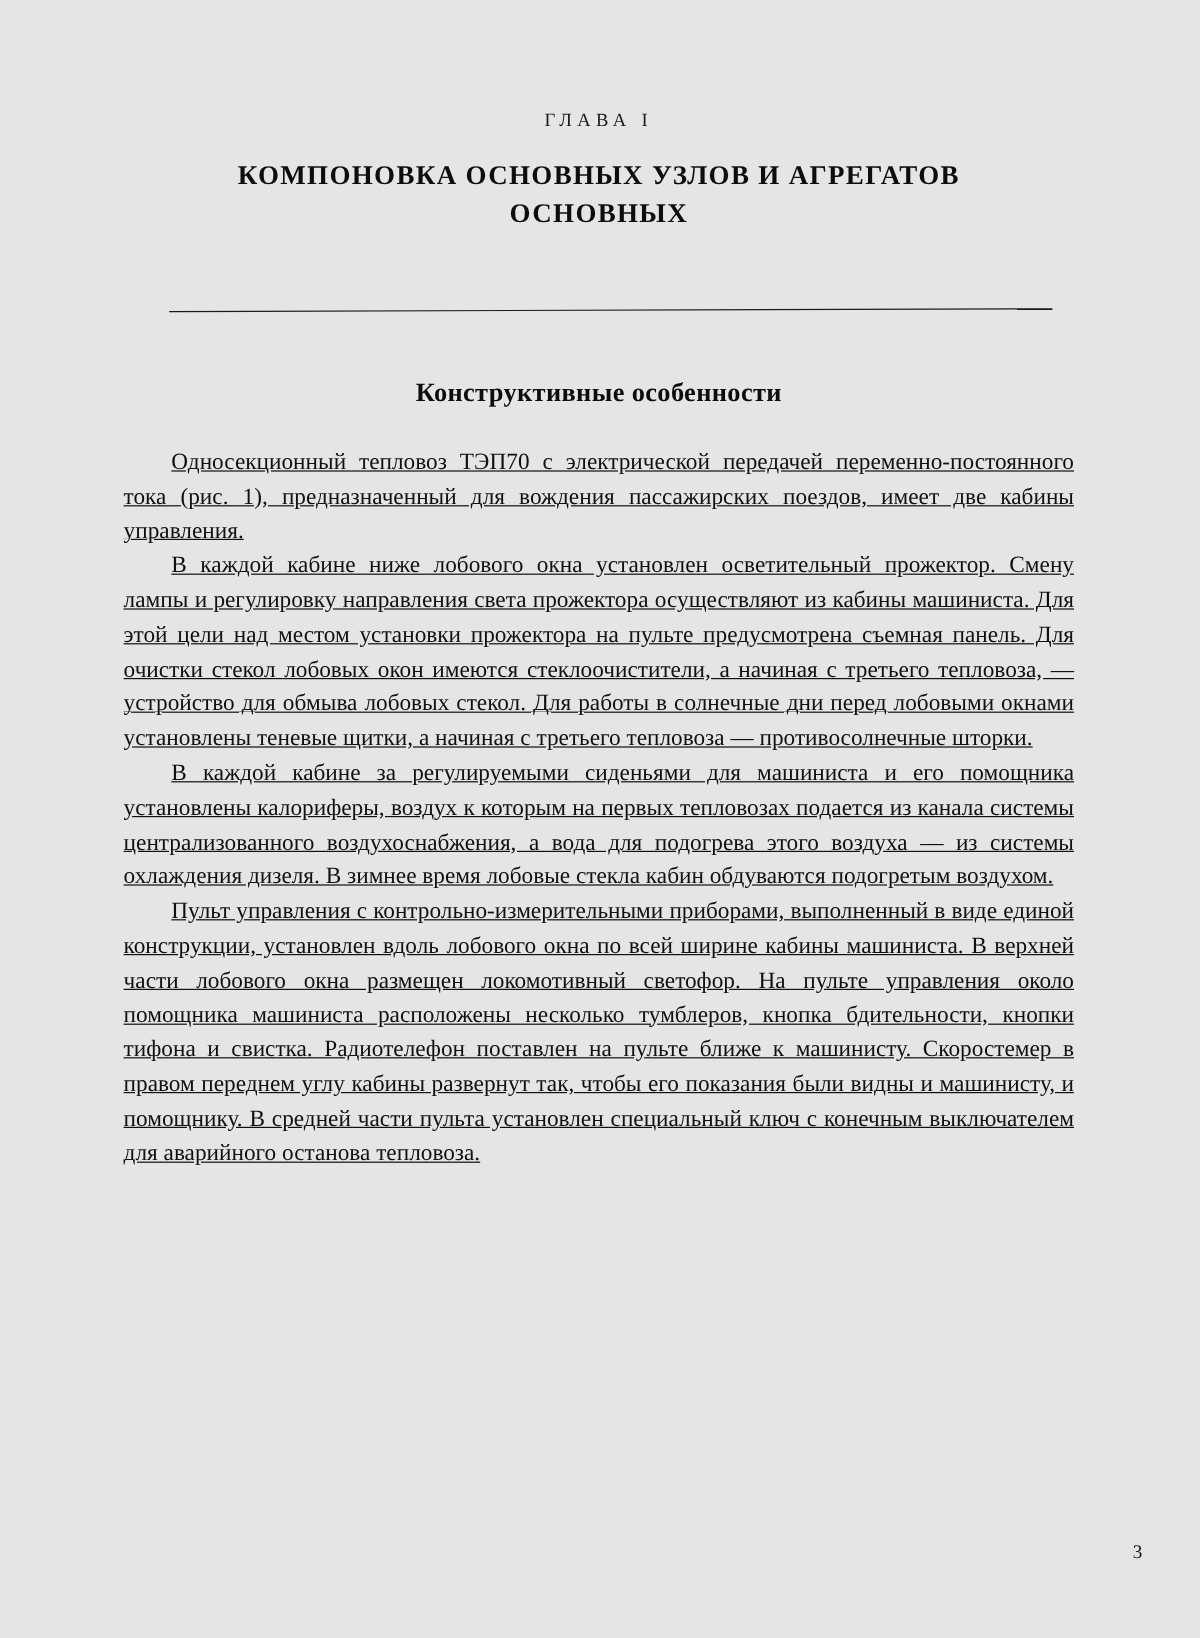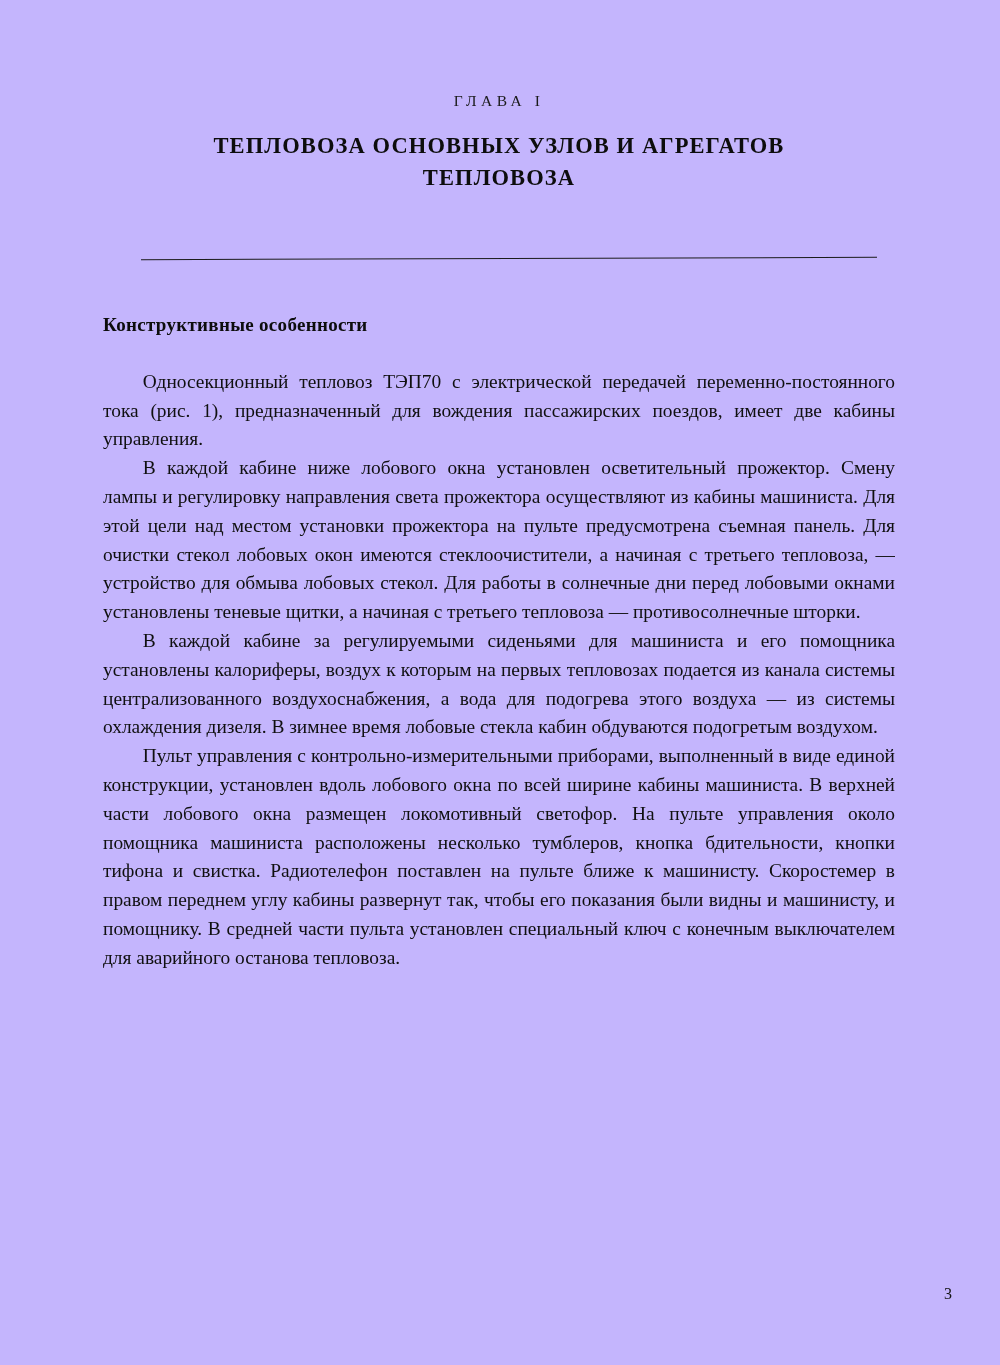--- a/index.html
+++ b/index.html
@@ -9,21 +9,21 @@
     background: #ffffff;
   }
   body {
     font-family: "Liberation Serif", "DejaVu Serif", serif;
     color: #111111;
   }
   .page {
     position: relative;
     width: 1000px;
     height: 1365px;
-    background: #c4b5fd;
+    background: #e5e5e5;
     overflow: hidden;
     box-sizing: border-box;
   }
   .content {
     position: absolute;
     left: 103px;
     top: 0;
     width: 792px;
   }
 
@@ -64,36 +64,37 @@
     top: 4px;
     height: 0;
     border: 0;
     border-top: 1.6px solid #1b1b1b;
     transform: rotate(-0.18deg);
   }
 
   
   .section-title {
     margin-top: 58px;
-    text-align: left;
-    font-size: 19px;
+    text-align: center;
+    font-size: 22px;
     font-weight: 700;
     letter-spacing: 0.3px;
     color: #0d0d0d;
   }
 
   
   .body-text {
     margin-top: 32px;
     font-size: 19.4px;
     line-height: 28.8px;
     text-align: justify;
     text-justify: inter-word;
     color: #101010;
     hyphens: manual;
+    text-decoration: underline;
   }
   .body-text p {
     margin: 0;
     text-indent: 2.05em;
   }
 
   
   .folio {
     position: absolute;
     right: 48px;
@@ -111,22 +112,22 @@
 </head>
 <body>
 
 <div class="page">
 
   <div class="content">
 
     <div class="chapter-label">ГЛАВА I</div>
 
     <h1 class="chapter-title">
-      <span class="line1">ТЕПЛОВОЗА ОСНОВНЫХ УЗЛОВ И АГРЕГАТОВ</span>
-      <span class="line2">ТЕПЛОВОЗА</span>
+      <span class="line1">КОМПОНОВКА ОСНОВНЫХ УЗЛОВ И АГРЕГАТОВ</span>
+      <span class="line2">ОСНОВНЫХ</span>
     </h1>
 
     <div class="rule-wrap">
       <hr class="rule">
     </div>
 
     <h2 class="section-title">Конструктивные особенности</h2>
 
     <div class="body-text">
       <p>Односекционный тепловоз ТЭП70 с электрической передачей переменно-постоянного тока (рис. 1), предназначенный для вождения пассажирских поездов, имеет две кабины управления.</p>

